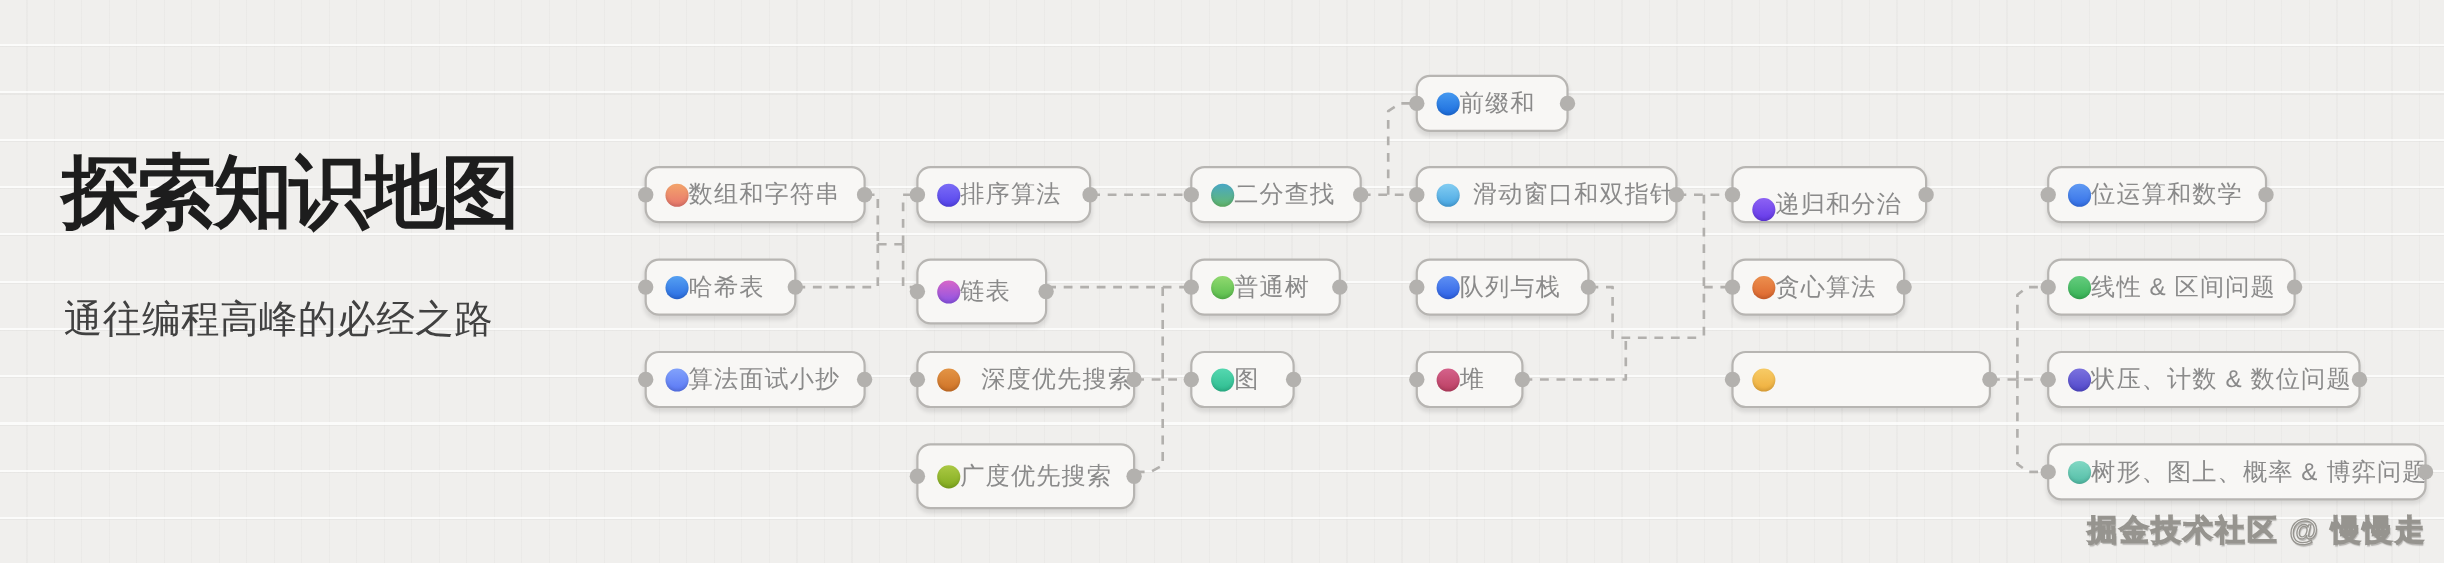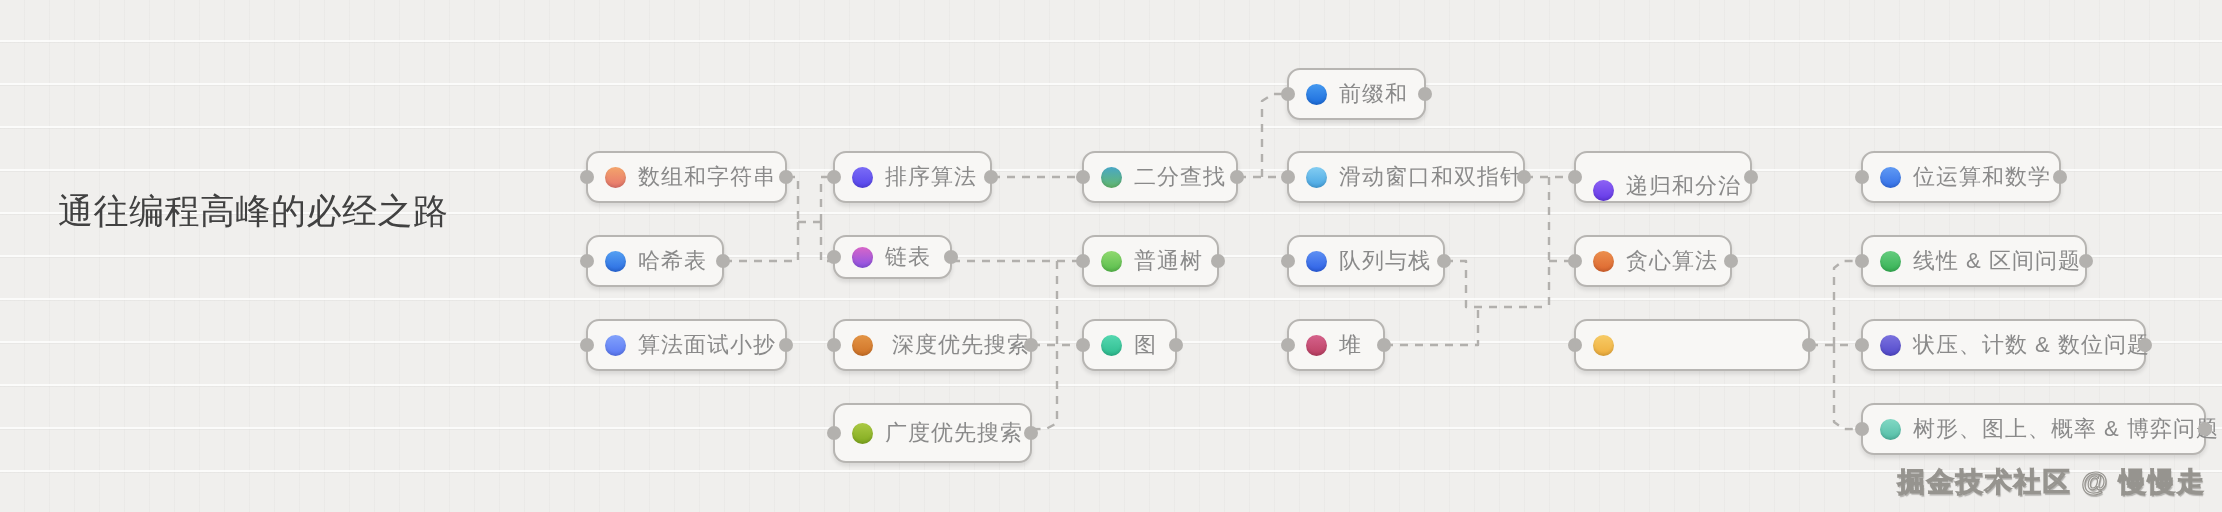--- a/index.html
+++ b/index.html
@@ -18,21 +18,21 @@
     letter-spacing:-3px;color:#1d1d1d;white-space:nowrap;
   }
   .hero p{
     margin:52px 0 0 2px;font-size:35px;font-weight:400;
     color:#414141;letter-spacing:0.5px;white-space:nowrap;
   }
   .node{
     position:absolute;z-index:2;box-sizing:border-box;
     background:#f8f7f5;border:2px solid #b7b5b2;border-radius:13px;
     box-shadow:0 3px 4px rgba(0,0,0,.10);
-    display:flex;align-items:center;gap:12px;padding:0 0 0 17px;
+    display:flex;align-items:center;gap:0;padding:0 0 0 17px;
     cursor:pointer;white-space:nowrap;
   }
   .dot{
     width:21px;height:21px;border-radius:50%;flex:0 0 auto;
     box-shadow:inset 0 -2px 3px rgba(0,0,0,.12);
   }
   .label{font-size:22px;color:#8a8a8a;letter-spacing:1px;}
   .port{
     position:absolute;width:14px;height:14px;border-radius:50%;
     background:#b3b1ae;top:50%;transform:translate(-50%,-50%);
@@ -67,20 +67,21 @@
       <polyline points="1549,177 1549,307" fill="none" stroke="#b2b0ad" stroke-width="2.4" stroke-dasharray="8 7" stroke-linejoin="round"></polyline>
       <polyline points="1549,261 1574,261" fill="none" stroke="#b2b0ad" stroke-width="2.4" stroke-dasharray="8 7" stroke-linejoin="round"></polyline>
       <polyline points="1445,261 1466,261 1466,307 1549,307" fill="none" stroke="#b2b0ad" stroke-width="2.4" stroke-dasharray="8 7" stroke-linejoin="round"></polyline>
       <polyline points="1385,345 1478,345 1478,307" fill="none" stroke="#b2b0ad" stroke-width="2.4" stroke-dasharray="8 7" stroke-linejoin="round"></polyline>
       <polyline points="1810,345 1861,345" fill="none" stroke="#b2b0ad" stroke-width="2.4" stroke-dasharray="8 7" stroke-linejoin="round"></polyline>
       <polyline points="1834,345 1834,268 1843,261 1861,261" fill="none" stroke="#b2b0ad" stroke-width="2.4" stroke-dasharray="8 7" stroke-linejoin="round"></polyline>
       <polyline points="1834,345 1834,422 1844,429 1861,429" fill="none" stroke="#b2b0ad" stroke-width="2.4" stroke-dasharray="8 7" stroke-linejoin="round"></polyline>
     </svg>
 
   <div class="hero">
+    <h1>探索知识地图</h1>
     <p>通往编程高峰的必经之路</p>
   </div>
 
   <div id="nodes">
       <div class="node" style="left: 586px; top: 151px; width: 201px; height: 52px;">
         <span class="port port-l"></span>
         <span class="dot" style="background: linear-gradient(rgb(243, 164, 107), rgb(231, 117, 109));"></span>
         <span class="label">数组和字符串</span>
         <span class="port port-r"></span>
       </div>
@@ -95,21 +96,21 @@
         <span class="dot" style="background: linear-gradient(rgb(130, 162, 251), rgb(90, 120, 245));"></span>
         <span class="label">算法面试小抄</span>
         <span class="port port-r"></span>
       </div>
       <div class="node" style="left: 833px; top: 151px; width: 159px; height: 52px;">
         <span class="port port-l"></span>
         <span class="dot" style="background: linear-gradient(rgb(123, 108, 246), rgb(84, 67, 236));"></span>
         <span class="label">排序算法</span>
         <span class="port port-r"></span>
       </div>
-      <div class="node" style="left: 833px; top: 235px; width: 119px; height: 44px;">
+      <div class="node" style="left: 833px; top: 235px; width: 119px; height: 60px;">
         <span class="port port-l"></span>
         <span class="dot" style="background: linear-gradient(rgb(215, 102, 200), rgb(138, 83, 230));"></span>
         <span class="label">链表</span>
         <span class="port port-r"></span>
       </div>
       <div class="node" style="left: 833px; top: 319px; width: 199px; height: 52px; justify-content: space-between;">
         <span class="port port-l"></span>
         <span class="dot" style="background: linear-gradient(rgb(227, 148, 69), rgb(207, 114, 38));"></span>
         <span class="label">深度优先搜索</span>
         <span class="port port-r"></span>

